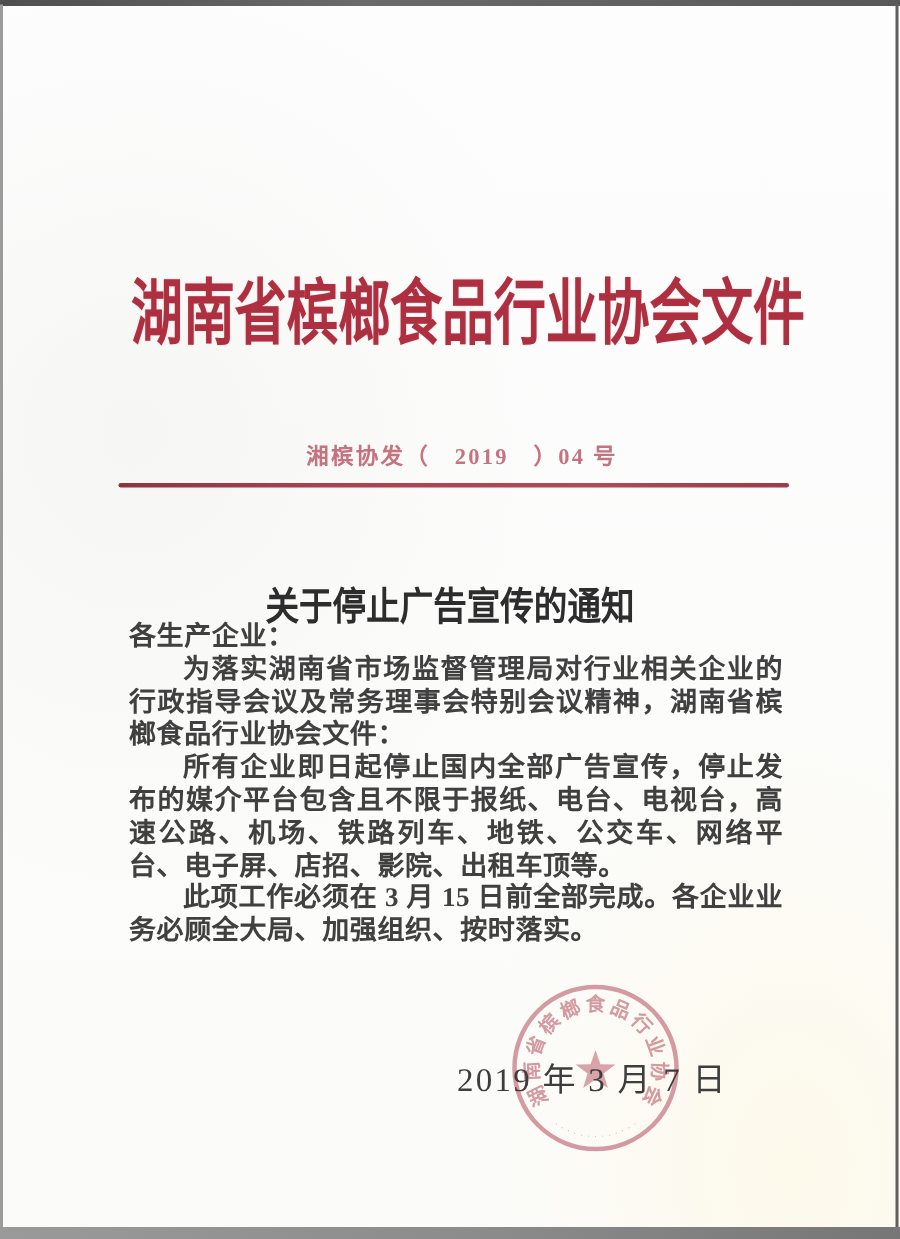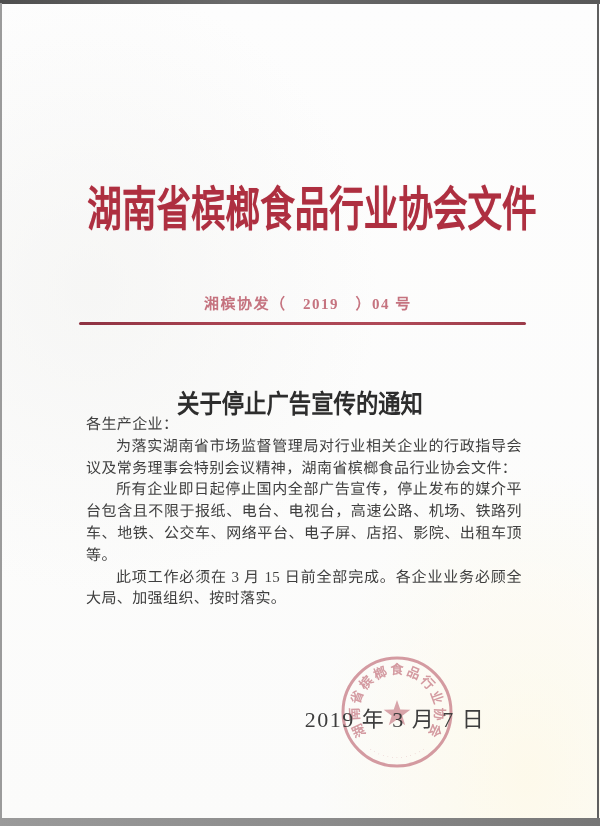--- a/index.html
+++ b/index.html
@@ -33,22 +33,22 @@
     background:linear-gradient(90deg,#8e3242,var(--line-red,#a84250) 30%,#b04a58 70%,#9c3b49);
   }
   .notice-title-wrap{position:absolute;top:364px;left:0;width:100%;text-align:center;white-space:nowrap;margin-top:24px;}
   .notice-title{
     display:inline-block;font-family:"Liberation Sans","DejaVu Sans",sans-serif;
     font-weight:700;font-size:26px;line-height:32px;color:#2d2d2d;
     transform:scaleX(0.86);transform-origin:center;letter-spacing:0px;
   }
   .body-block{
     position:absolute;top:414px;left:86px;width:436px;
-    font-size:15px;line-height:21.8px;letter-spacing:0.4px;
-    color:var(--body-ink,#404040);text-align:justify;
+    font-size:18px;line-height:21.8px;letter-spacing:0.4px;
+    color:var(--body-ink,#404040);text-align:justify;font-weight:bold;
   }
   .body-block p{margin:0;}
   .body-block p.para{text-indent:2em;}
 
   .signature{position:absolute;top:696px;left:284px;width:222px;text-align:center;z-index:2;color:#3d3d3d;}
   .sig-org{font-size:16.5px;letter-spacing:0.5px;}
   .sig-date{font-size:22px;margin-top:5px;letter-spacing:1.5px;}
 
   .seal-svg{position:absolute;left:337px;top:652px;width:120px;height:120px;z-index:1;opacity:0.78;}
   .seal-ring{fill:none;stroke:var(--seal-red,#c9808a);stroke-width:3;}

